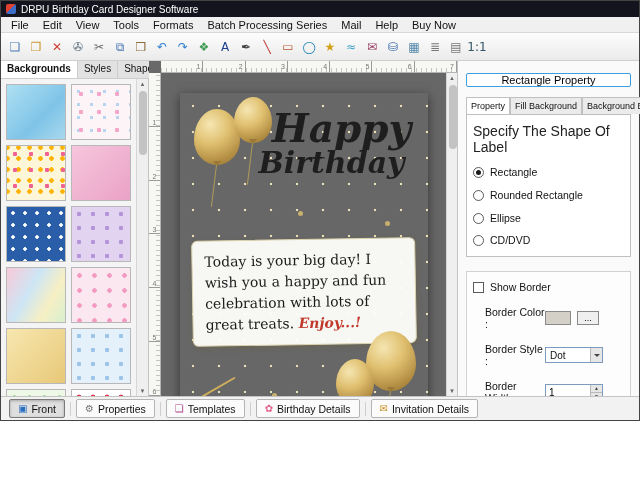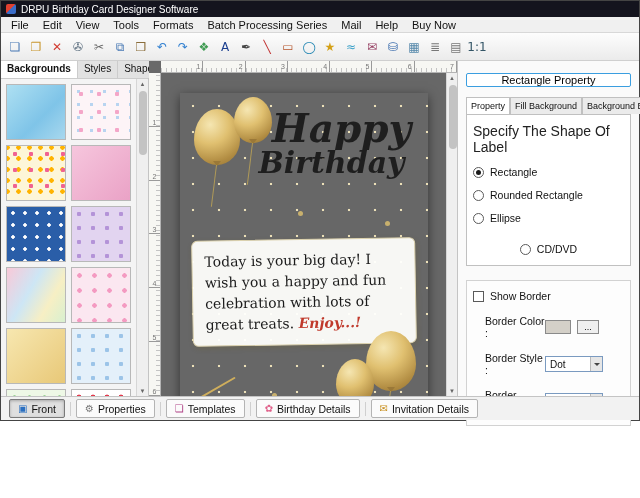--- a/index.html
+++ b/index.html
@@ -92,21 +92,21 @@
 .right-panel{width:182px;flex:none;background:#fafafa;border-left:1px solid #c4c4c4;padding:12px 8px 0 8px;display:flex;flex-direction:column;}
 .bgprop-btn{height:18px;border:1px solid #3a9ee0;border-radius:2px;background:#fff;font-size:11px;cursor:default;width:100%;font-family:"Liberation Sans",sans-serif;}
 .prop-tabs{display:flex;margin-top:10px;}
 .prop-tab{font-size:9px;padding:3px 4px;border:1px solid #c0c0c0;border-bottom:none;background:#ebebeb;white-space:nowrap;cursor:default;}
 .prop-tab:first-child{background:#fff;}
 .prop-panel{border:1px solid #c0c0c0;background:#fff;padding:8px 6px 10px 6px;}
 .shape-title{font-size:14px;color:#222;}
 .radio-row{display:flex;align-items:center;gap:6px;margin-top:11px;font-size:10.5px;}
 .radio{width:11px;height:11px;border:1px solid #5a5a5a;border-radius:50%;background:#fff;position:relative;flex:none;}
 .radio.checked::after{content:"";position:absolute;inset:2px;background:#1a1a1a;border-radius:50%;}
-.cd-row{display:flex;align-items:flex-start;margin-top:11px;justify-content:center;}
+.cd-row{display:flex;align-items:flex-start;margin-top:2px;}
 .cd-left{display:flex;align-items:center;gap:6px;font-size:10.5px;margin-top:8px;}
 .sub-box{border:1px solid #d8d8d8;border-radius:3px;padding:6px 4px;flex:1;}
 .sub-row{display:flex;align-items:center;gap:4px;font-size:8.5px;color:#9a9a9a;}
 .sub-row + .sub-row{margin-top:8px;}
 .sub-radio{width:9px;height:9px;border:1px solid #ababab;border-radius:50%;background:#fdfdfd;flex:none;}
 .border-box{border:1px solid #d2d2d2;margin-top:14px;padding:9px 6px 12px 6px;background:#fdfdfd;}
 .check-row{display:flex;align-items:center;gap:6px;font-size:10.5px;}
 .checkbox{width:11px;height:11px;border:1px solid #5a5a5a;background:#fff;flex:none;}
 .ctl-row{display:flex;align-items:center;margin-top:13px;font-size:10.5px;}
 .ctl-row .lbl{width:72px;padding-left:12px;flex:none;}

